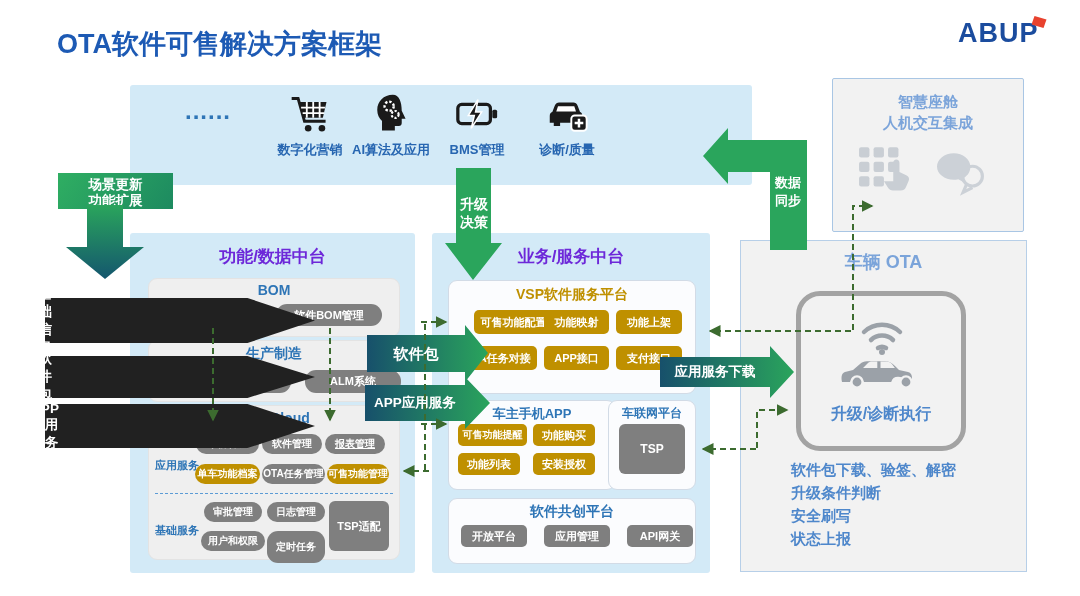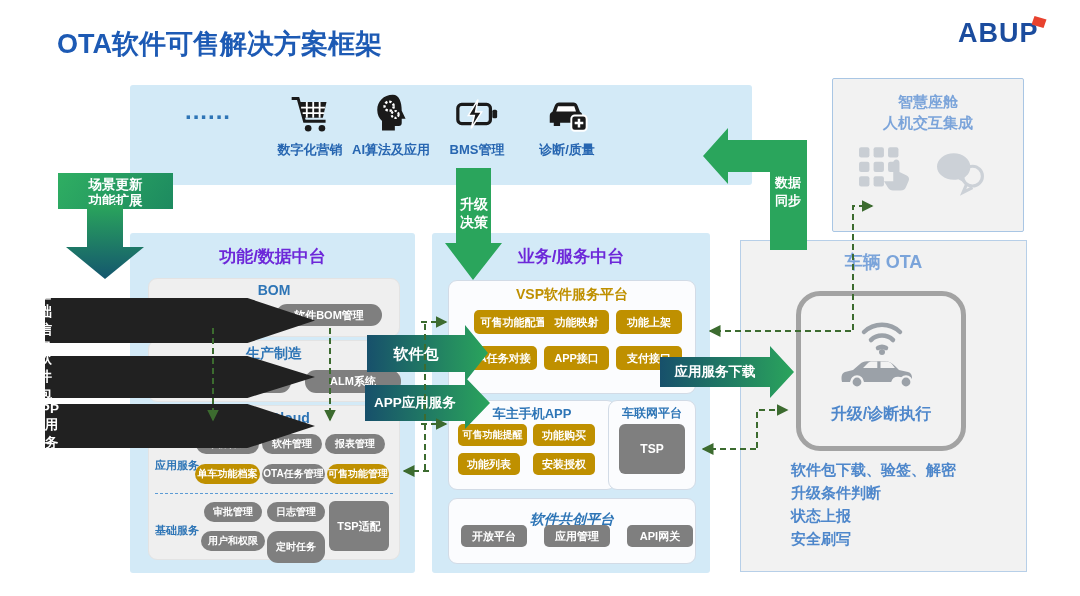--- a/index.html
+++ b/index.html
@@ -125,21 +125,21 @@
       <div class="t-sub" style="margin-top:4px;">生产制造</div>
       <div class="abs pill" style="left:46px;top:29px;width:96px;height:23px;">MES</div>
       <div class="abs pill" style="left:156px;top:29px;width:96px;height:23px;">ALM系统</div>
     </div>
 
     <div class="abs subbox" style="left:18px;top:172px;width:250px;height:153px;">
       <div class="t-sub" style="margin-top:4px;">OTA Cloud</div>
       <div class="abs side-label" style="left:6px;top:52px;">应用服务</div>
       <div class="abs pill sm" style="left:47px;top:28px;width:63px;height:20px;">车辆管理</div>
       <div class="abs pill sm" style="left:113px;top:28px;width:60px;height:20px;">软件管理</div>
-      <div class="abs pill sm" style="left:176px;top:28px;width:60px;height:20px;">报表管理</div>
+      <div class="abs pill sm" style="left:176px;top:28px;width:60px;height:20px;text-decoration:underline;">报表管理</div>
       <div class="abs pill sm gold" style="left:46px;top:58px;width:65px;height:20px;">单车功能档案</div>
       <div class="abs pill sm" style="left:113px;top:58px;width:63px;height:20px;">OTA任务管理</div>
       <div class="abs pill sm gold" style="left:178px;top:58px;width:62px;height:20px;">可售功能管理</div>
       <div class="abs" style="left:6px;right:6px;top:87px;border-top:1.5px dashed #5b9bd5;"></div>
       <div class="abs side-label" style="left:6px;top:117px;font-family:Liberation Mono, monospace;">基础服务</div>
       <div class="abs pill sm" style="left:55px;top:96px;width:58px;height:20px;">审批管理</div>
       <div class="abs pill sm" style="left:118px;top:96px;width:58px;height:20px;">日志管理</div>
       <div class="abs btn gray" style="left:180px;top:95px;width:60px;height:50px;border-radius:6px;">TSP适配</div>
       <div class="abs pill sm" style="left:52px;top:125px;width:64px;height:20px;">用户和权限</div>
       <div class="abs pill sm" style="left:118px;top:125px;width:58px;height:32px;">定时任务</div>
@@ -166,21 +166,21 @@
       <div class="abs btn" style="left:9px;top:52px;width:62px;height:22px;">功能列表</div>
       <div class="abs btn" style="left:84px;top:52px;width:62px;height:22px;">安装授权</div>
     </div>
 
     <div class="abs subbox-w" style="left:176px;top:167px;width:86px;height:88px;">
       <div class="t-sub" style="margin-top:4px;font-size:12px;">车联网平台</div>
       <div class="abs btn gray" style="left:10px;top:23px;width:66px;height:50px;font-size:12px;border-radius:6px;">TSP</div>
     </div>
 
     <div class="abs subbox-w" style="left:16px;top:265px;width:246px;height:64px;">
-      <div class="t-sub" style="margin-top:12px;font-style:italic;">软件共创平台</div>
+      <div class="t-sub" style="margin-top:4px;">软件共创平台</div>
       <div class="abs btn gray" style="left:12px;top:26px;width:66px;height:22px;">开放平台</div>
       <div class="abs btn gray" style="left:95px;top:26px;width:66px;height:22px;">应用管理</div>
       <div class="abs btn gray" style="left:178px;top:26px;width:66px;height:22px;">API网关</div>
     </div>
   </div>
 
   <div class="abs panel-gray" style="left:740px;top:240px;width:285px;height:330px;border-color:#b7cfe8;">
     <div class="t-light" style="margin-top:9px;font-size:18px;">车辆 OTA</div>
     <div class="abs" style="left:55px;top:50px;width:160px;height:150px;border:5px solid #a3a3a3;border-radius:24px;">
       <svg class="abs" style="left:35px;top:20px;" width="92" height="74" viewBox="0 0 92 74">
@@ -193,22 +193,22 @@
         <path fill="#9ba1a8" d="M6 66c-1.2-6 0-9 3-10l8-2 7-6c2-1.8 4-2.8 7-2.8h18c4 0 7 1.8 10 4.8l4 4 9 2c3 .7 4 3 4 6v4h-7.2a7 7 0 0 0-13.6 0H27.8a7 7 0 0 0-13.6 0H6z"></path>
         <path d="M27 52l4.5-4.5c1.4-1.4 2.8-2 4.8-2h5v6.5zM44.5 52v-6.5h6c2.3 0 4.2 1 5.6 2.8l2.8 3.7z" fill="#f2f2f2"></path>
         <circle cx="21" cy="66" r="5.6" fill="#9ba1a8" stroke="#f2f2f2" stroke-width="2.4"></circle>
         <circle cx="70" cy="66" r="5.6" fill="#9ba1a8" stroke="#f2f2f2" stroke-width="2.4"></circle>
       </svg>
       <div class="abs" style="left:0;right:0;top:108px;text-align:center;color:#4e87cb;font-weight:bold;font-size:16px;">升级/诊断执行</div>
     </div>
     <div class="abs caps" style="left:50px;top:220px;color:#4e87cb;font-size:15px;font-weight:600;">
       <div>软件包下载、验签、解密</div>
       <div>升级条件判断</div>
+      <div>安全刷写</div>
       <div>状态上报</div>
-      <div>安全刷写</div>
     </div>
   </div>
 
   <div class="abs z20" style="left:58px;top:173px;width:115px;height:36px;
        background:linear-gradient(125deg,#2fae62,#1d8a60);display:flex;flex-direction:column;justify-content:flex-end;">
     <div class="gtext" style="font-size:13.5px;line-height:16px;">场景更新</div>
     <div class="gtext" style="font-size:13.5px;line-height:16px;">功能扩展</div>
   </div>
   <div class="abs z20" style="left:66px;top:205px;width:78px;height:74px;
        background:linear-gradient(180deg,#2aa55c,#14566e);

